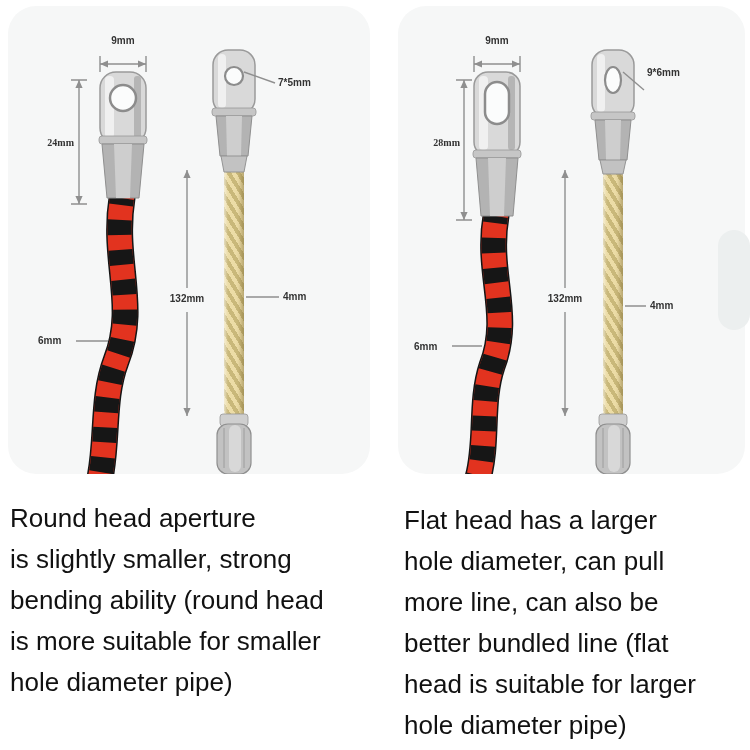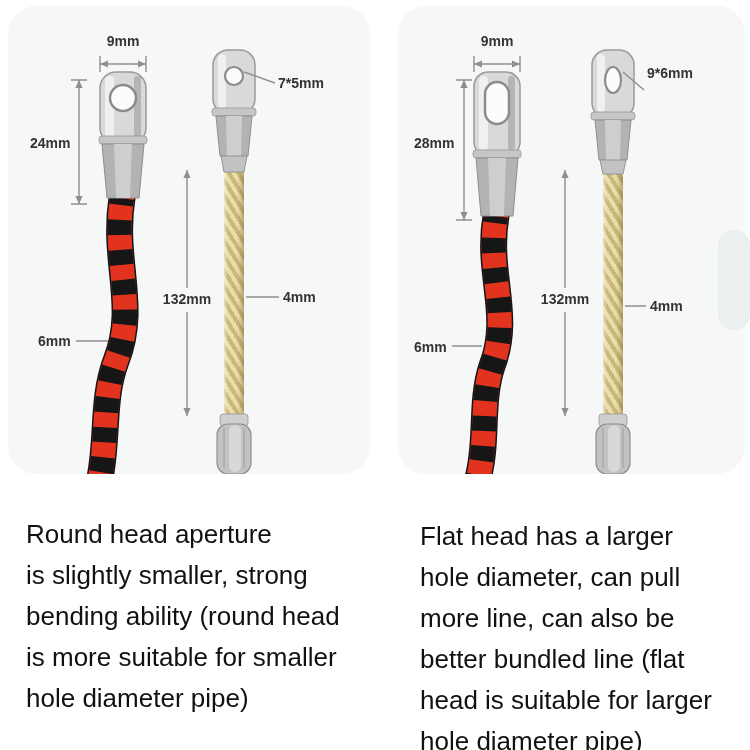--- a/index.html
+++ b/index.html
@@ -14,27 +14,27 @@
   }
   #card-round{left:8px;width:362px;}
   #card-flat{left:398px;width:347px;}
   .card svg{position:absolute;left:0;top:0;}
   .rope{
     position:absolute;width:20px;border-radius:4px;
     background:repeating-linear-gradient(58deg,#ecdca6 0 4px,#c9b87a 4px 8px);
     box-shadow:inset 2px 0 3px rgba(255,255,255,.55), inset -3px 0 4px rgba(115,95,40,.45);
   }
   .dim{
-    position:absolute;font-size:14px;line-height:18px;font-weight:600;color:#333;
+    position:absolute;font-size:10px;line-height:18px;font-weight:600;color:#333;
     white-space:nowrap;
   }
   .dim.center{text-align:center;}
-  .dim.right{}
+  .dim.right{text-align:right;font-family:Liberation Serif, serif;}
   .caption{
-    position:absolute;margin:16px;color:#111;
+    position:absolute;margin:0;color:#111;
     font-size:26px;line-height:41px;font-weight:400;
     white-space:pre-line;
   }
   .side-tab{
     position:absolute;left:718px;top:230px;width:32px;height:100px;
     background:#ecefef;border-radius:16px;
   }
 </style>
 </head>
 <body>

